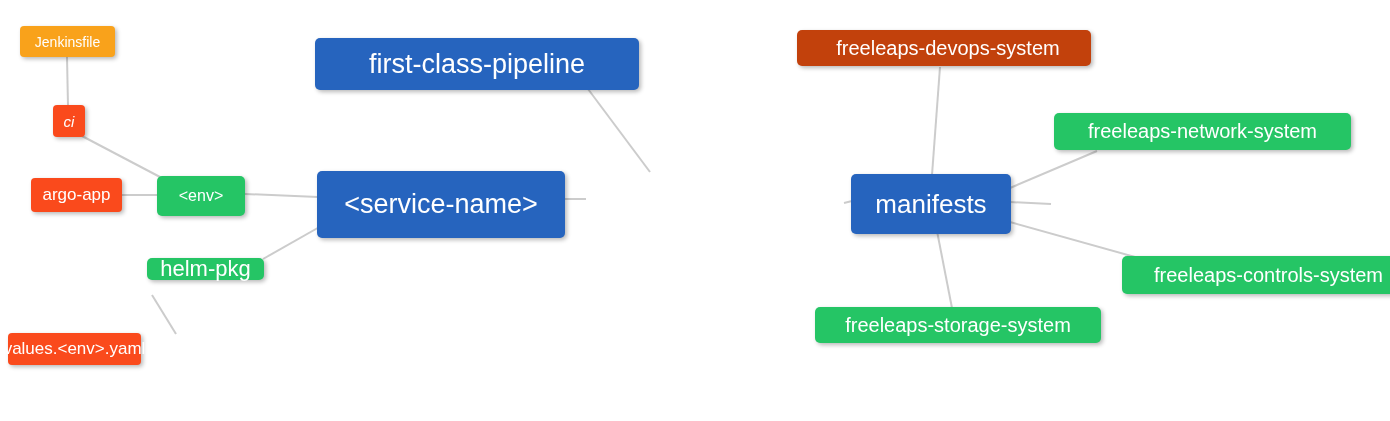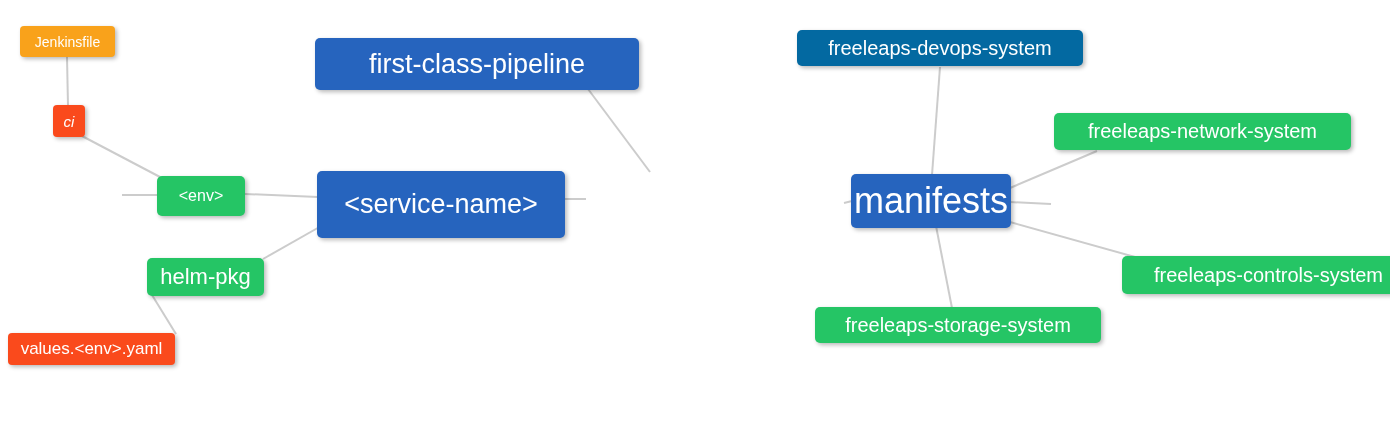--- a/index.html
+++ b/index.html
@@ -37,26 +37,26 @@
     box-shadow: 2px 2px 4px rgba(0,0,0,0.28);
     cursor: pointer;
     user-select: none;
   }
   .node.small { border-radius: 4px; }
 
   #n-jenkinsfile { left: 20px;   top: 26px;  width: 95px;  height: 31px; font-size: 14px; }
   #n-ci          { left: 53px;   top: 105px; width: 32px;  height: 32px; font-size: 15px; }
   #n-argo-app    { left: 31px;   top: 178px; width: 91px;  height: 34px; font-size: 17px; }
   #n-env         { left: 157px;  top: 176px; width: 88px;  height: 40px; font-size: 16px; }
-  #n-helm-pkg    { left: 147px;  top: 258px; width: 117px; height: 38px; font-size: 22px; }
-  #n-values      { left: 8px;    top: 333px; width: 167px; height: 32px; font-size: 17px; }
+  #n-helm-pkg    { left: 147px;  top: 258px; width: 117px; height: 22px; font-size: 22px; }
+  #n-values      { left: 8px;    top: 333px; width: 133px; height: 32px; font-size: 17px; }
   #n-pipeline    { left: 315px;  top: 38px;  width: 324px; height: 52px; font-size: 27px; }
   #n-service     { left: 317px;  top: 171px; width: 248px; height: 67px; font-size: 27px; }
   #n-ops         { left: 585px;  top: 171px; width: 260px; height: 68px; font-size: 32px; }
-  #n-manifests   { left: 851px;  top: 174px; width: 160px; height: 54px; font-size: 36px; }
+  #n-manifests   { left: 851px;  top: 174px; width: 160px; height: 60px; font-size: 26px; }
   #n-devops      { left: 797px;  top: 30px;  width: 286px; height: 36px; font-size: 20px; }
   #n-network     { left: 1054px; top: 113px; width: 297px; height: 37px; font-size: 20px; }
   #n-monitoring  { left: 1050px; top: 186px; width: 327px; height: 36px; font-size: 20px; }
   #n-controls    { left: 1122px; top: 256px; width: 293px; height: 38px; font-size: 20px; }
   #n-storage     { left: 815px;  top: 307px; width: 286px; height: 36px; font-size: 20px; }
 </style>
 </head>
 <body>
 
 <div id="mindmap">
@@ -73,24 +73,25 @@
     <line x1="844" y1="203" x2="852" y2="201" style="stroke: rgb(204, 204, 204);"></line>
     <line x1="932" y1="175" x2="940" y2="67" style="stroke: rgb(204, 204, 204);"></line>
     <line x1="1010" y1="188" x2="1097" y2="151" style="stroke: rgb(204, 204, 204);"></line>
     <line x1="1010" y1="202" x2="1051" y2="204" style="stroke: rgb(204, 204, 204);"></line>
     <line x1="1010" y1="222" x2="1135" y2="257" style="stroke: rgb(204, 204, 204);"></line>
     <line x1="936" y1="226" x2="952" y2="308" style="stroke: rgb(204, 204, 204);"></line>
   </svg>
 
   <div id="n-jenkinsfile" class="node small" style="background-color: rgb(249, 162, 27);">Jenkinsfile</div>
   <div id="n-ci" class="node small" style="background-color: rgb(250, 74, 28); font-style: italic;">ci</div>
+  <div id="n-argo-app" class="node small" style="background-color: rgb(250, 74, 28);">argo-app</div>
   <div id="n-env" class="node" style="background-color: rgb(37, 197, 101);">&lt;env&gt;</div>
   <div id="n-helm-pkg" class="node" style="background-color: rgb(37, 197, 101);">helm-pkg</div>
   <div id="n-values" class="node small" style="background-color: rgb(250, 74, 28);">values.&lt;env&gt;.yaml</div>
   <div id="n-pipeline" class="node" style="background-color: rgb(38, 100, 190);">first-class-pipeline</div>
   <div id="n-service" class="node" style="background-color: rgb(38, 100, 190);">&lt;service-name&gt;</div>
   <div id="n-manifests" class="node" style="background-color: rgb(38, 100, 190);">manifests</div>
-  <div id="n-devops" class="node" style="background-color: #0369a1;">freeleaps-devops-system</div>
+  <div id="n-devops" class="node" style="background-color: #c2410c; padding-left: 8px;">freeleaps-devops-system</div>
   <div id="n-network" class="node" style="background-color: rgb(37, 197, 101);">freeleaps-network-system</div>
   <div id="n-controls" class="node" style="background-color: rgb(37, 197, 101);">freeleaps-controls-system</div>
   <div id="n-storage" class="node" style="background-color: rgb(37, 197, 101);">freeleaps-storage-system</div>
 
 </div>
 
 </body></html>

